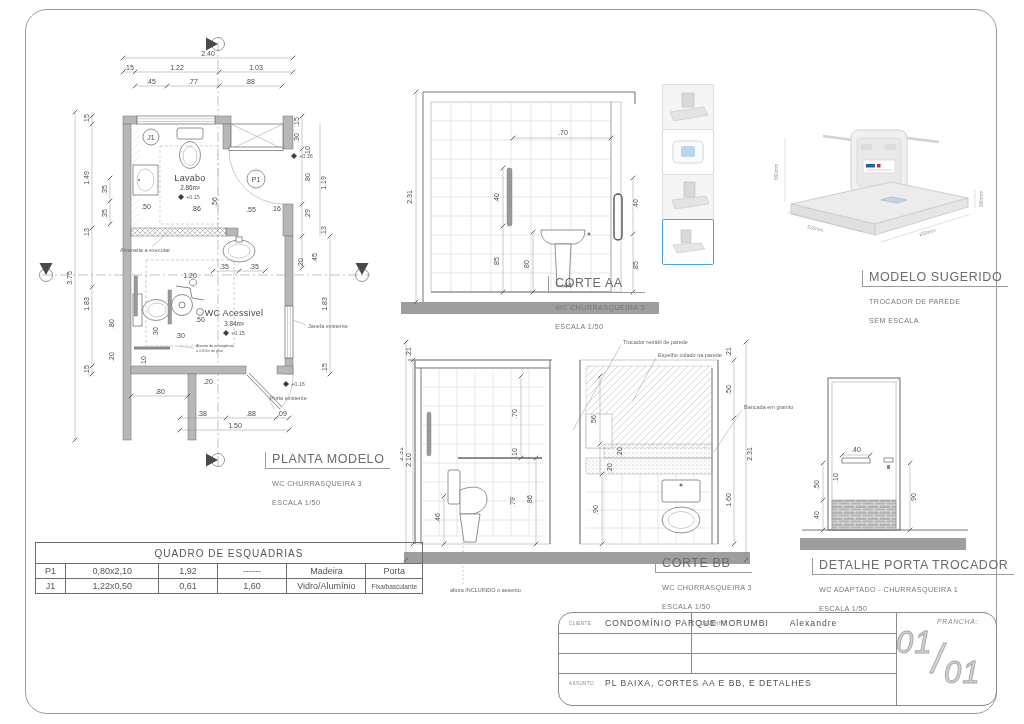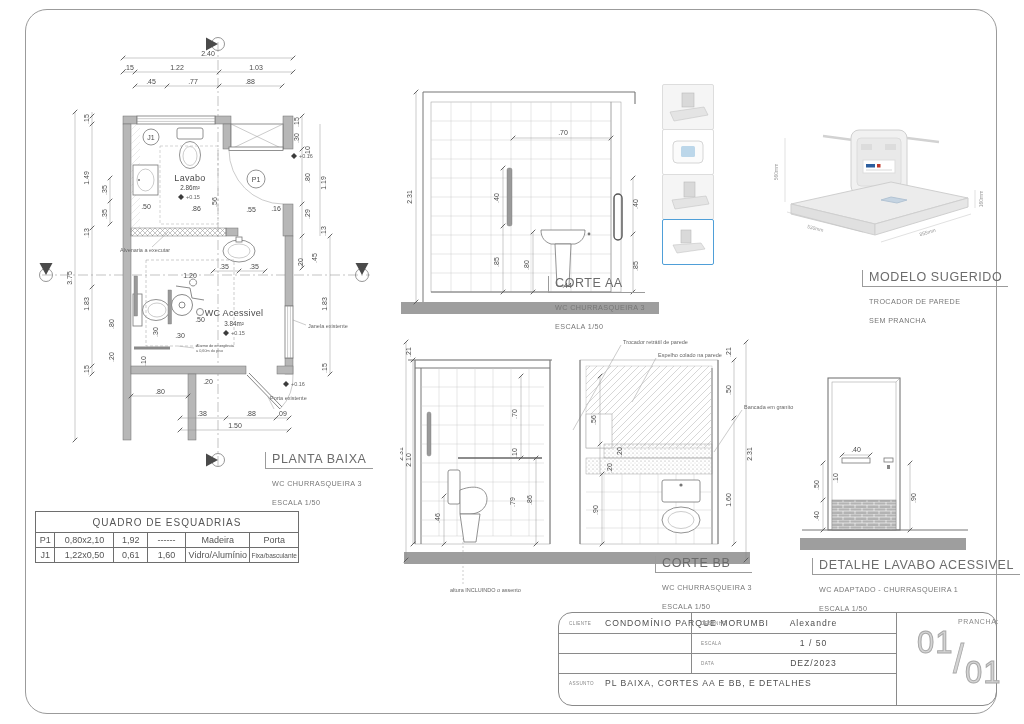--- a/index.html
+++ b/index.html
@@ -21,31 +21,31 @@
   .dimln{stroke:#8e8e8e;stroke-width:.45;fill:none;}
   .tk{stroke:#555;stroke-width:.9;}
   .cl{stroke:#9a9a9a;stroke-width:.6;stroke-dasharray:10 3 2 3;fill:none;}
   .fix{fill:#fff;stroke:#777;stroke-width:.8;}
   .bar{fill:#9a9a9a;stroke:#777;stroke-width:.4;}
   .dtitle{position:absolute;color:#6b6b6b;}
   .dtitle .t{font-size:12.5px;letter-spacing:.6px;border-bottom:1px solid #9b9b9b;border-left:1px solid #9b9b9b;padding:0 6px 2px 6px;white-space:nowrap;}
   .dtitle .s{font-size:7.2px;letter-spacing:.4px;padding-left:7px;margin-top:10px;white-space:nowrap;color:#777;}
   .thumb{position:absolute;left:662px;width:50px;height:44px;background:#f5f5f5;border:1px solid #ddd;border-radius:2px;display:flex;align-items:center;justify-content:center;}
   .thumb.sel{background:#fff;border:1.5px solid #4f9fd8;}
-  table.quadro{position:absolute;left:35px;top:511px;width:264px;border-collapse:collapse;font-size:9px;color:#555;}
+  table.quadro{position:absolute;left:35px;top:542px;width:388px;border-collapse:collapse;font-size:9px;color:#555;}
   table.quadro td,table.quadro th{border:1px solid #6e6e6e;text-align:center;padding:2px 1px;font-weight:normal;}
   table.quadro .ttl{font-size:10px;letter-spacing:1px;height:16px;}
   table.quadro .small{font-size:6.5px;}
   .tblock{position:absolute;left:558px;top:612px;width:437px;height:92px;border:1.2px solid #8a8a8a;border-radius:14px;font-size:8.5px;color:#555;}
   .tb-row{position:absolute;left:0;height:20px;display:flex;align-items:center;}
   .tb-lab{width:46px;font-size:4.6px;letter-spacing:.4px;color:#888;padding-left:10px;box-sizing:border-box;}
   .tb-val{letter-spacing:1px;font-size:8.6px;color:#4e4e4e;white-space:nowrap;}
   .tb-hline{position:absolute;left:0;width:337px;border-bottom:.8px solid #8a8a8a;}
   .tb-vline{position:absolute;top:0;border-left:.8px solid #8a8a8a;}
-  .prancha{position:absolute;left:350px;top:0;width:100px;height:92px;}
+  .prancha{position:absolute;left:329px;top:0;width:100px;height:92px;font-style:italic;}
   .prancha .pl{position:absolute;right:10px;top:5px;font-size:7px;letter-spacing:.6px;color:#8a8a8a;}
   .big01{position:absolute;font-size:31px;color:#d4d4d4;-webkit-text-stroke:1px #a8a8a8;letter-spacing:1px;}
 </style>
 </head>
 <body>
 
 <div class="page">
 <div class="sheet-border"></div>
 
 <svg style="position:absolute;left:30px;top:28px" width="360" height="485" viewBox="0 0 360 485">
@@ -284,21 +284,21 @@
         <use href="#tick" x="259" y="390"></use>
   <use href="#tick" x="150" y="402"></use>
         <use href="#tick" x="259" y="402"></use>
   <text class="dim" x="172" y="387.5" text-anchor="middle">.38</text>
   <text class="dim" x="221" y="387.5" text-anchor="middle">.88</text>
   <text class="dim" x="252" y="387.5" text-anchor="middle">.09</text>
   <text class="dim" x="205" y="399.5" text-anchor="middle">1.50</text>
   </g>
 </svg>
 <div class="dtitle" style="left:265px;top:452px">
-  <div class="t">PLANTA BAIXA</div>
+  <div class="t">PLANTA MODELO</div>
   <div class="s">WC CHURRASQUEIRA 3</div>
   <div class="s">ESCALA 1/50</div>
 </div>
 
 <svg style="position:absolute;left:395px;top:82px" width="270" height="253" viewBox="0 0 270 253">
   <path class="ln" stroke-width="1.1" d="M28,10 H240 M240,10 V22"></path>
   <path class="ln" d="M28,10 V222"></path>
   <rect class="thin" x="36" y="20" width="180" height="190" fill="#fff"></rect>
   <g class="grid">
     <path d="M56,20 V210 M76,20 V210 M96,20 V210 M116,20 V210 M136,20 V210 M156,20 V210 M176,20 V210 M196,20 V210"></path>
@@ -387,21 +387,21 @@
     <path d="M22,36 V100 M24,110 L100,130 M118,140 L208,112 M212,88 V106" fill="none"></path>
   </g>
   <text class="pdim" transform="rotate(-90 15 70)" x="15" y="70" text-anchor="middle">560mm</text>
   <text class="pdim" transform="rotate(14 52 128)" x="52" y="128" text-anchor="middle">530mm</text>
   <text class="pdim" transform="rotate(-16 165 132)" x="165" y="132" text-anchor="middle">855mm</text>
   <text class="pdim" transform="rotate(-90 220 97)" x="220" y="97" text-anchor="middle">160mm</text>
 </svg>
 <div class="dtitle" style="left:862px;top:270px">
   <div class="t">MODELO SUGERIDO</div>
   <div class="s">TROCADOR DE PAREDE</div>
-  <div class="s">SEM PRANCHA</div>
+  <div class="s">SEM ESCALA</div>
 </div>
 
 <svg style="position:absolute;left:400px;top:332px" width="410" height="278" viewBox="0 0 410 278">
   <defs>
     <pattern id="dots" width="4" height="4" patternUnits="userSpaceOnUse">
           <circle cx="1" cy="1" r=".55" fill="#9a9a9a"></circle>
           <circle cx="3" cy="3" r=".45" fill="#ababab"></circle>
         </pattern>
   </defs>
 
@@ -518,21 +518,21 @@
   <use href="#tick" x="112" y="111"></use>
         <use href="#tick" x="112" y="178"></use>
   <text class="dim" x="58" y="100" text-anchor="middle">.40</text>
   <text class="dim" transform="rotate(-90 40 126)" x="40" y="126" text-anchor="middle">.10</text>
   <text class="dim" transform="rotate(-90 21 133)" x="21" y="133" text-anchor="middle">.50</text>
   <text class="dim" transform="rotate(-90 21 164)" x="21" y="164" text-anchor="middle">.40</text>
   <text class="dim" transform="rotate(-90 118 146)" x="118" y="146" text-anchor="middle">.90</text>
   </g>
 </svg>
 <div class="dtitle" style="left:812px;top:558px">
-  <div class="t">DETALHE LAVABO ACESSIVEL</div>
+  <div class="t">DETALHE PORTA TROCADOR</div>
   <div class="s">WC ADAPTADO - CHURRASQUEIRA 1</div>
   <div class="s">ESCALA 1/50</div>
 </div>
 
 <table class="quadro">
   <colgroup>
         <col style="width:26px">
         <col style="width:80px">
         <col style="width:50px">
         <col style="width:60px">
@@ -573,28 +573,20 @@
     <span class="tb-val" style="width:86px">CONDOMÍNIO PARQUE MORUMBI</span>
   </div>
   <div class="tb-row" style="left:132px;top:0;width:205px">
     <span class="tb-lab" style="width:40px">DESENHO</span>
     <span class="tb-val" style="margin:0 auto">Alexandre</span>
   </div>
   <div class="tb-row" style="top:60px;width:337px">
     <span class="tb-lab">ASSUNTO</span>
     <span class="tb-val">PL BAIXA, CORTES AA E BB, E DETALHES</span>
   </div>
-  <div class="tb-row" style="left:132px;top:20px;width:205px">
-    <span class="tb-lab" style="width:40px">ESCALA</span>
-    <span class="tb-val" style="margin:0 auto">1 / 50</span>
-  </div>
-  <div class="tb-row" style="left:132px;top:40px;width:205px">
-    <span class="tb-lab" style="width:40px">DATA</span>
-    <span class="tb-val" style="margin:0 auto">DEZ/2023</span>
-  </div>
   <div class="prancha">
     <span class="pl">PRANCHA:</span>
     <span class="big01" style="left:8px;top:12px">01</span>
     <span class="big01" style="left:44px;top:24px;font-size:40px;-webkit-text-stroke:.8px #a8a8a8">/</span>
     <span class="big01" style="left:56px;top:42px">01</span>
   </div>
 </div>
 
 </div>
 

